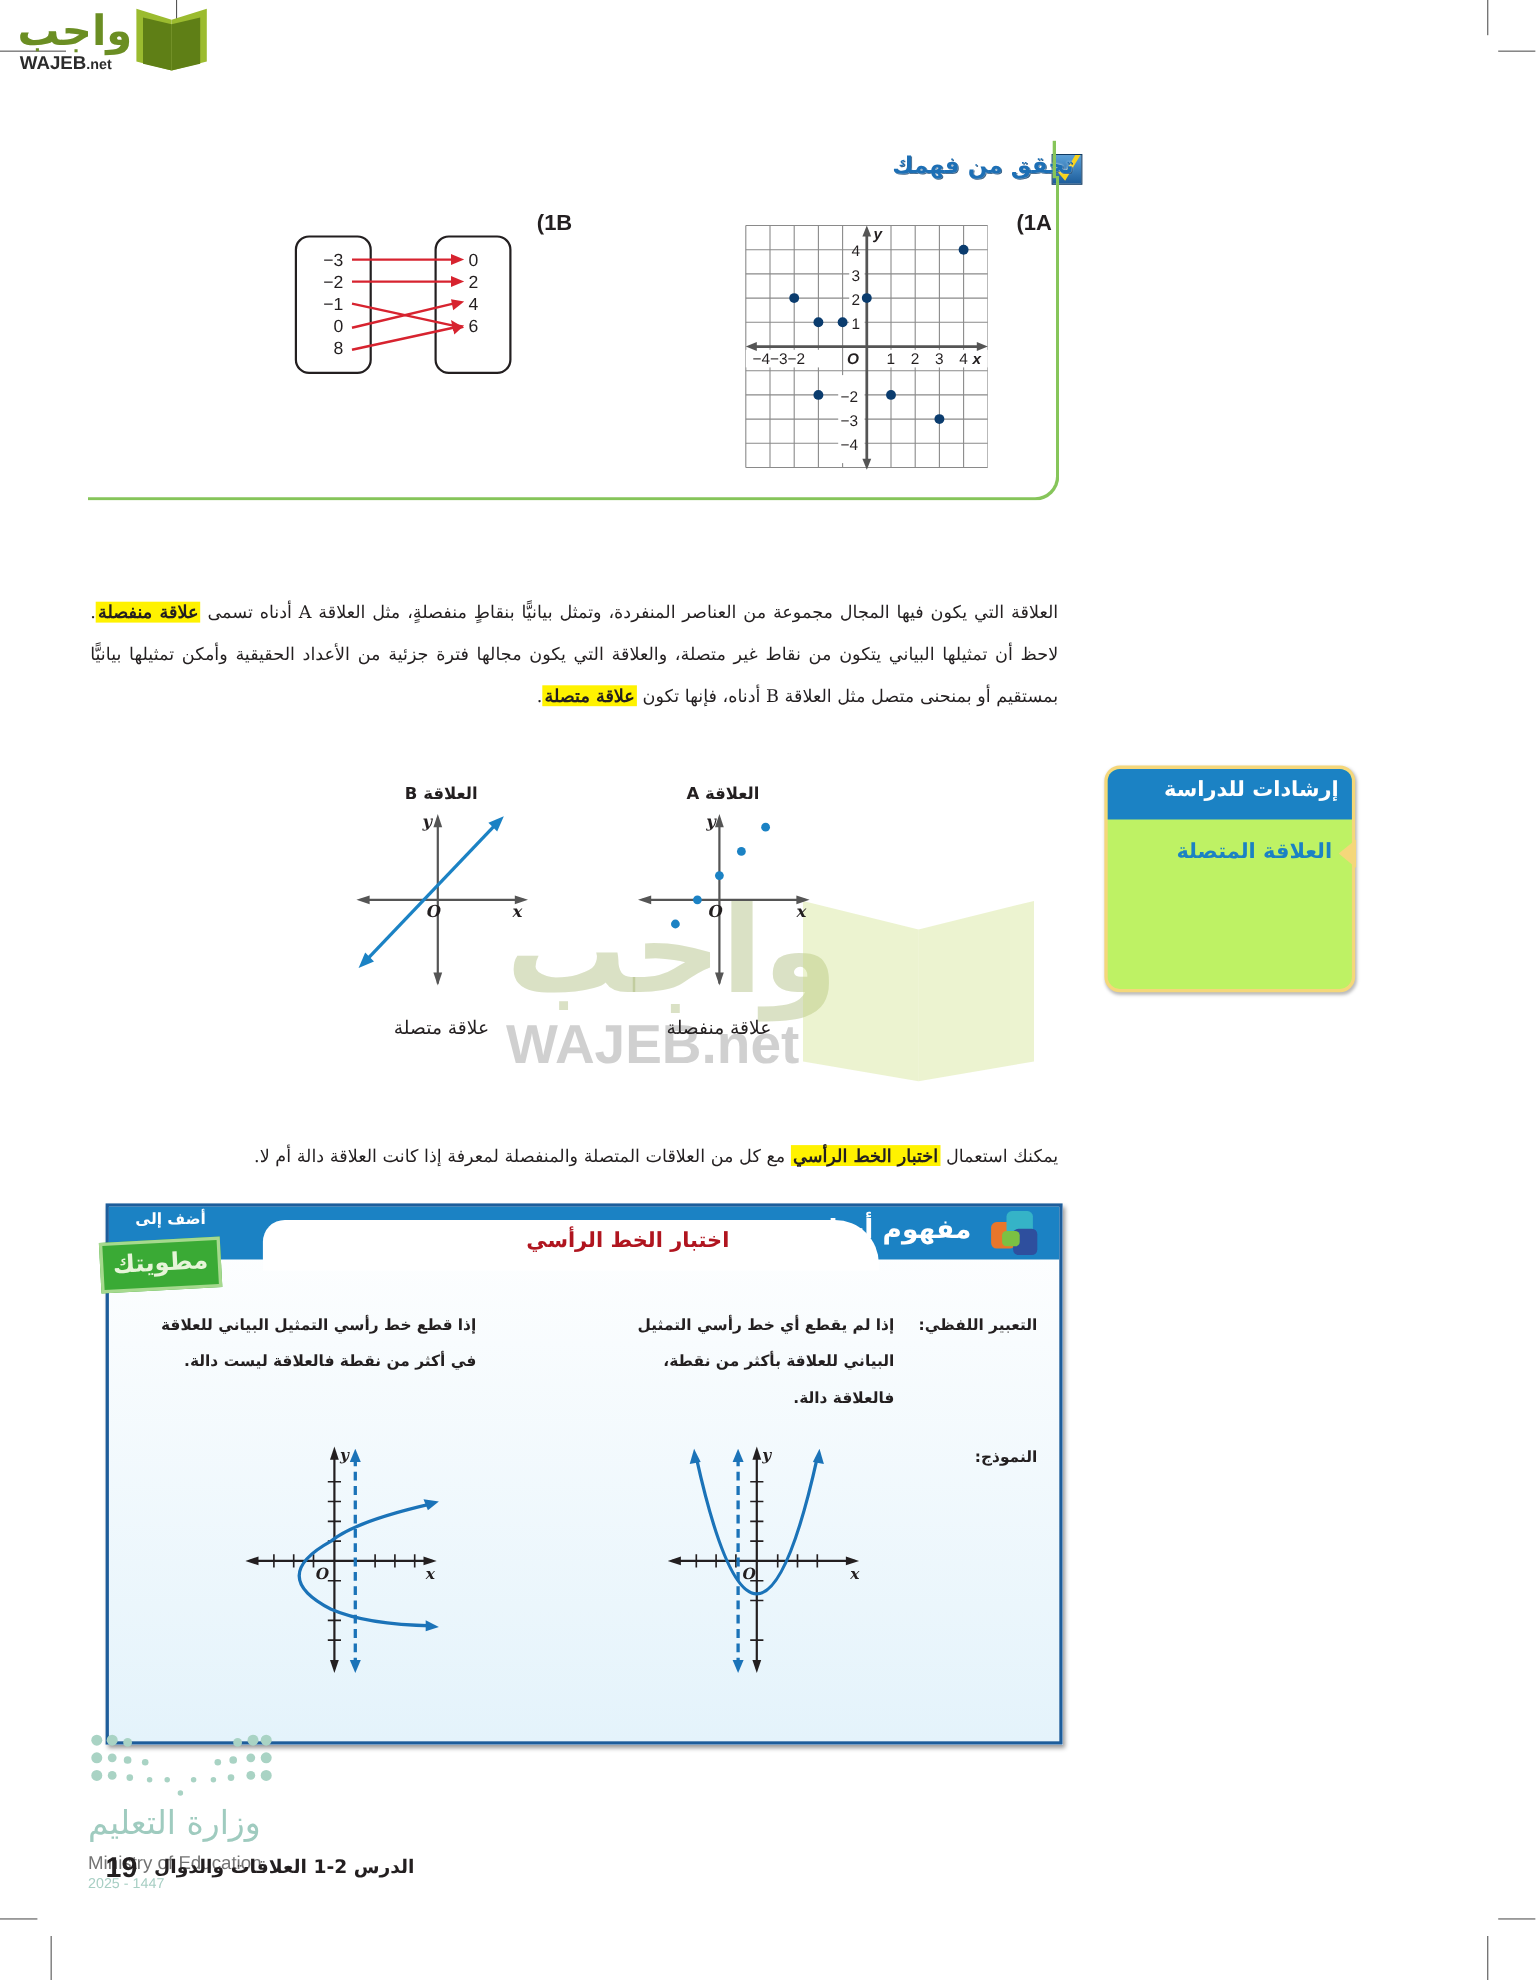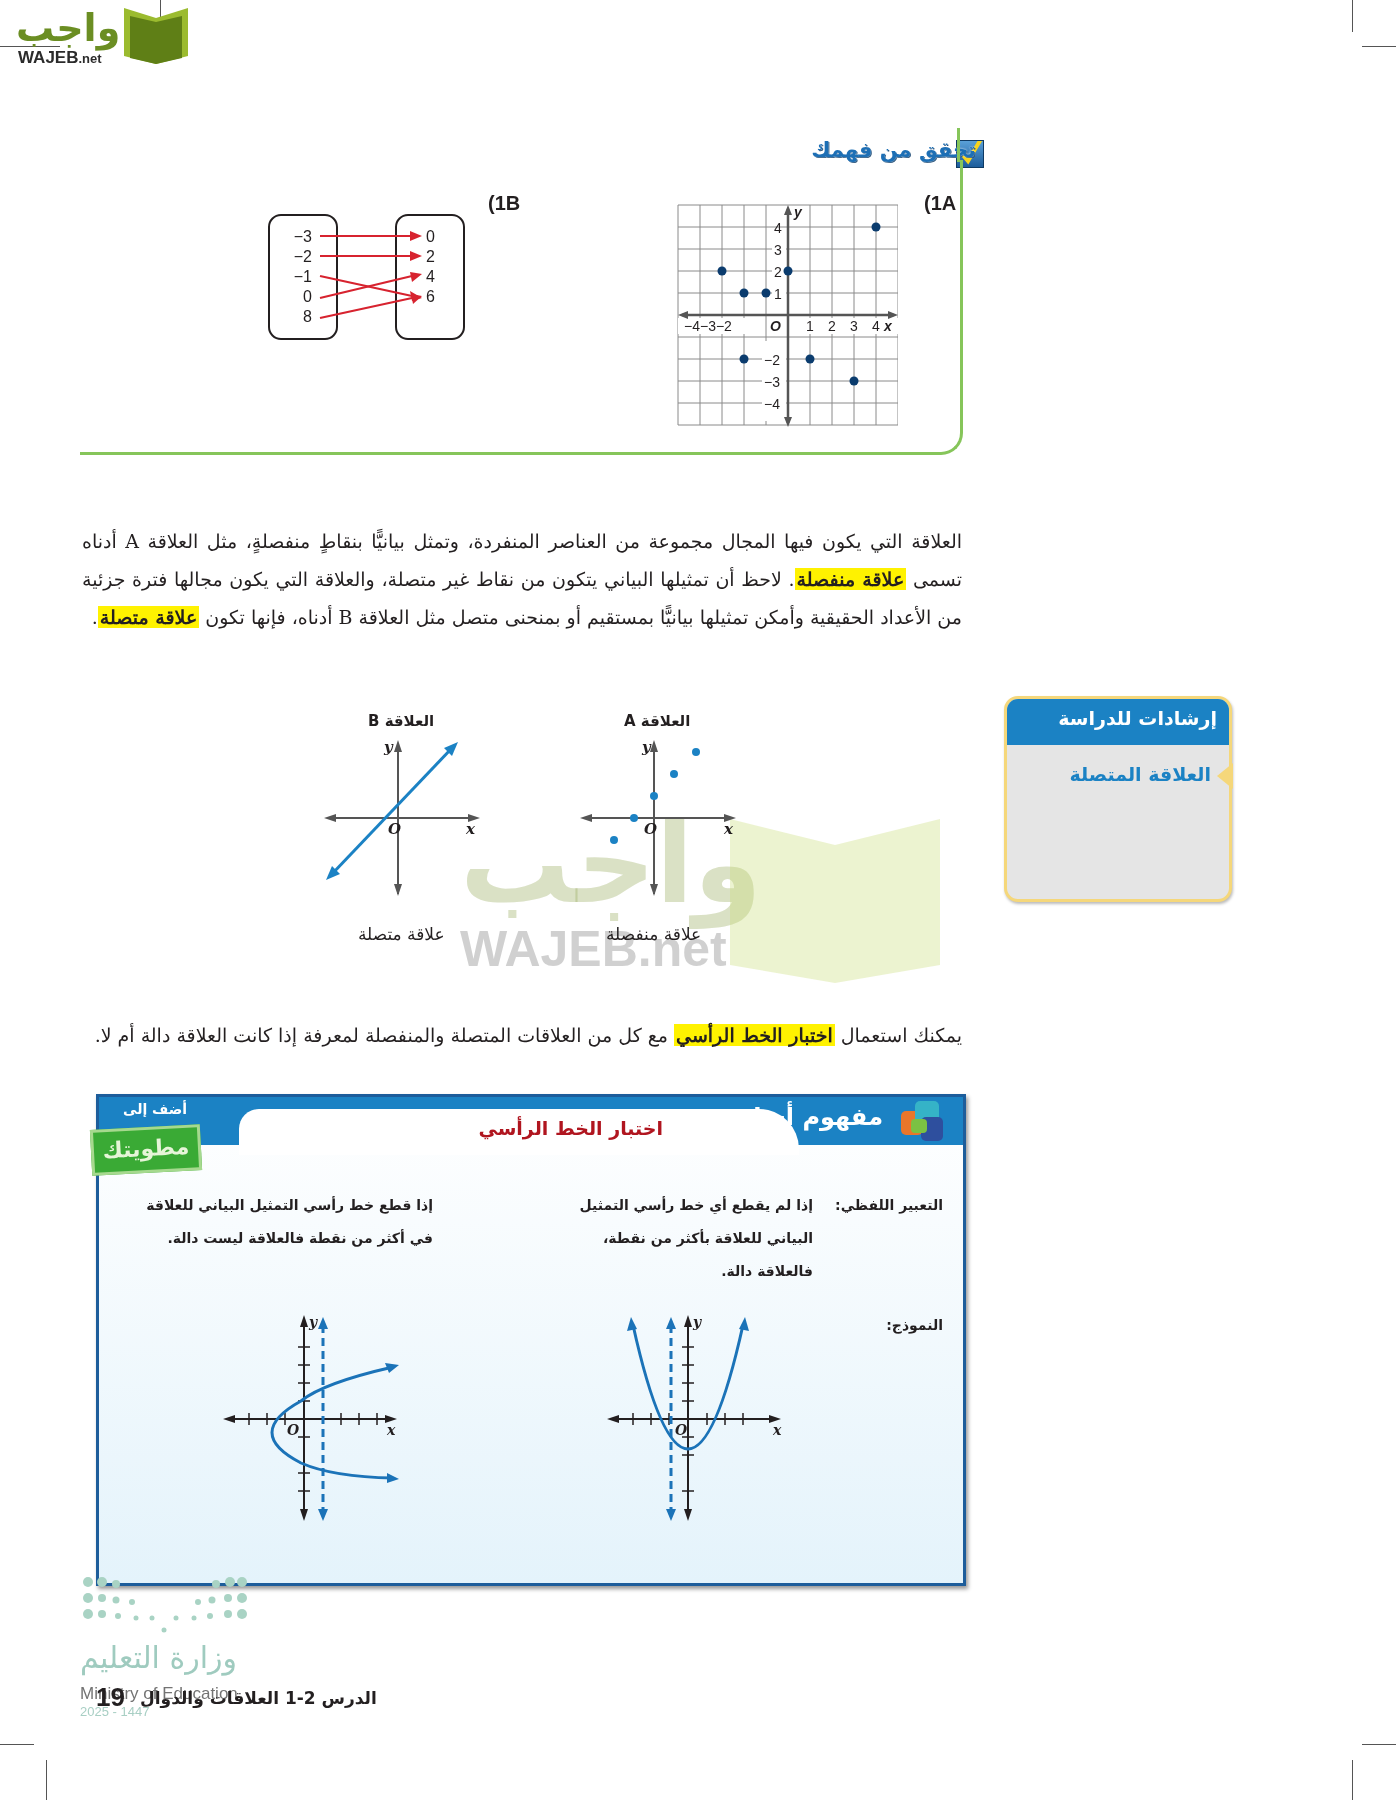--- a/index.html
+++ b/index.html
@@ -12,26 +12,26 @@
   .logo-ar { position:absolute; left:6px; top:0px; font-size:38px; font-weight:bold; color:#6b8e23; direction:rtl; }
   .logo-en { position:absolute; left:8px; top:42px; font-size:17px; font-weight:bold; color:#2b2b2b; font-family:"Liberation Sans", sans-serif; }
   .logo-en span { font-size:13px; }
   .logo-book { position:absolute; left:106px; top:0px; }
   
   .check-title { right:420px; top:138px; font-size:21px; font-weight:bold; color:#1d6fb5; direction:rtl;
                  text-shadow:0 0 2px #fff, 1px 1px 0 #0c3d6b; }
   .check-box { right:412px; top:140px; width:26px; height:26px; background:linear-gradient(#5aa0d8,#1d5d9b); border:1px solid #0f3a63; }
   .green-frame { left:80px; top:160px; width:880px; height:292px; border-right:3px solid #86c55a; border-bottom:3px solid #86c55a; border-bottom-right-radius:22px; }
   .label-1 { font-family:"Liberation Sans", sans-serif; font-weight:bold; font-size:20px; color:#231f20; }
-  .para { right:434px; width:880px; font-family:"DejaVu Serif", serif; font-size:19px; direction:rtl; text-align:justify; line-height:38px; color:#231f20; }
+  .para { right:434px; width:880px; font-family:"DejaVu Serif", serif; font-size:16px; direction:rtl; text-align:justify; line-height:38px; color:#231f20;margin-top:16px; }
   .hl { background:#fff200; font-weight:bold; padding:0 2px; }
   .caption { font-family:"DejaVu Serif", serif; font-size:17px; direction:rtl; }
   .rel-title { font-family:"DejaVu Sans", sans-serif; font-size:15px; font-weight:bold; direction:rtl; }
   
-  .tips { left:1004px; top:696px; width:222px; height:200px; border:3px solid #f5d77a; border-radius:14px; background:#e5e5e5; box-shadow:1px 2px 3px #bbb; }
+  .tips { left:1004px; top:696px; width:222px; height:200px; border:3px solid #f5d77a; border-radius:14px; background:#bef264; box-shadow:1px 2px 3px #bbb; }
   .tips-head { position:absolute; left:0; top:0; width:222px; height:46px; background:#1b82c4; border-top-left-radius:11px; border-top-right-radius:11px; }
   .tips-head-title { position:absolute; right:12px; top:8px; color:#fff; font-weight:bold; font-size:19px; direction:rtl; }
   .tips-sub { position:absolute; right:18px; top:64px; color:#1b82c4; font-weight:bold; font-size:19px; direction:rtl; }
   .tips-body { position:absolute; right:18px; top:94px; width:190px; font-weight:bold; font-size:16px; direction:rtl; line-height:32px; color:#231f20; }
   
   .kc { left:96px; top:1094px; width:864px; height:486px; border:3px solid #1d5d9b; background:linear-gradient(#ffffff 0%, #e4f3fb 100%); box-shadow:2px 3px 4px #999; }
   .kc-band { position:absolute; left:0; top:0; width:864px; height:48px; background:#1b82c4; }
   .kc-title-ar { position:absolute; right:80px; top:6px; color:#fff; font-weight:bold; font-size:24px; direction:rtl; }
   .kc-tab { position:absolute; left:140px; top:12px; width:560px; height:46px; background:#fff; border-top-left-radius:20px; border-top-right-radius:40px; }
   .kc-sub { position:absolute; right:300px; top:20px; color:#b0151f; font-weight:bold; font-size:19px; direction:rtl; }

